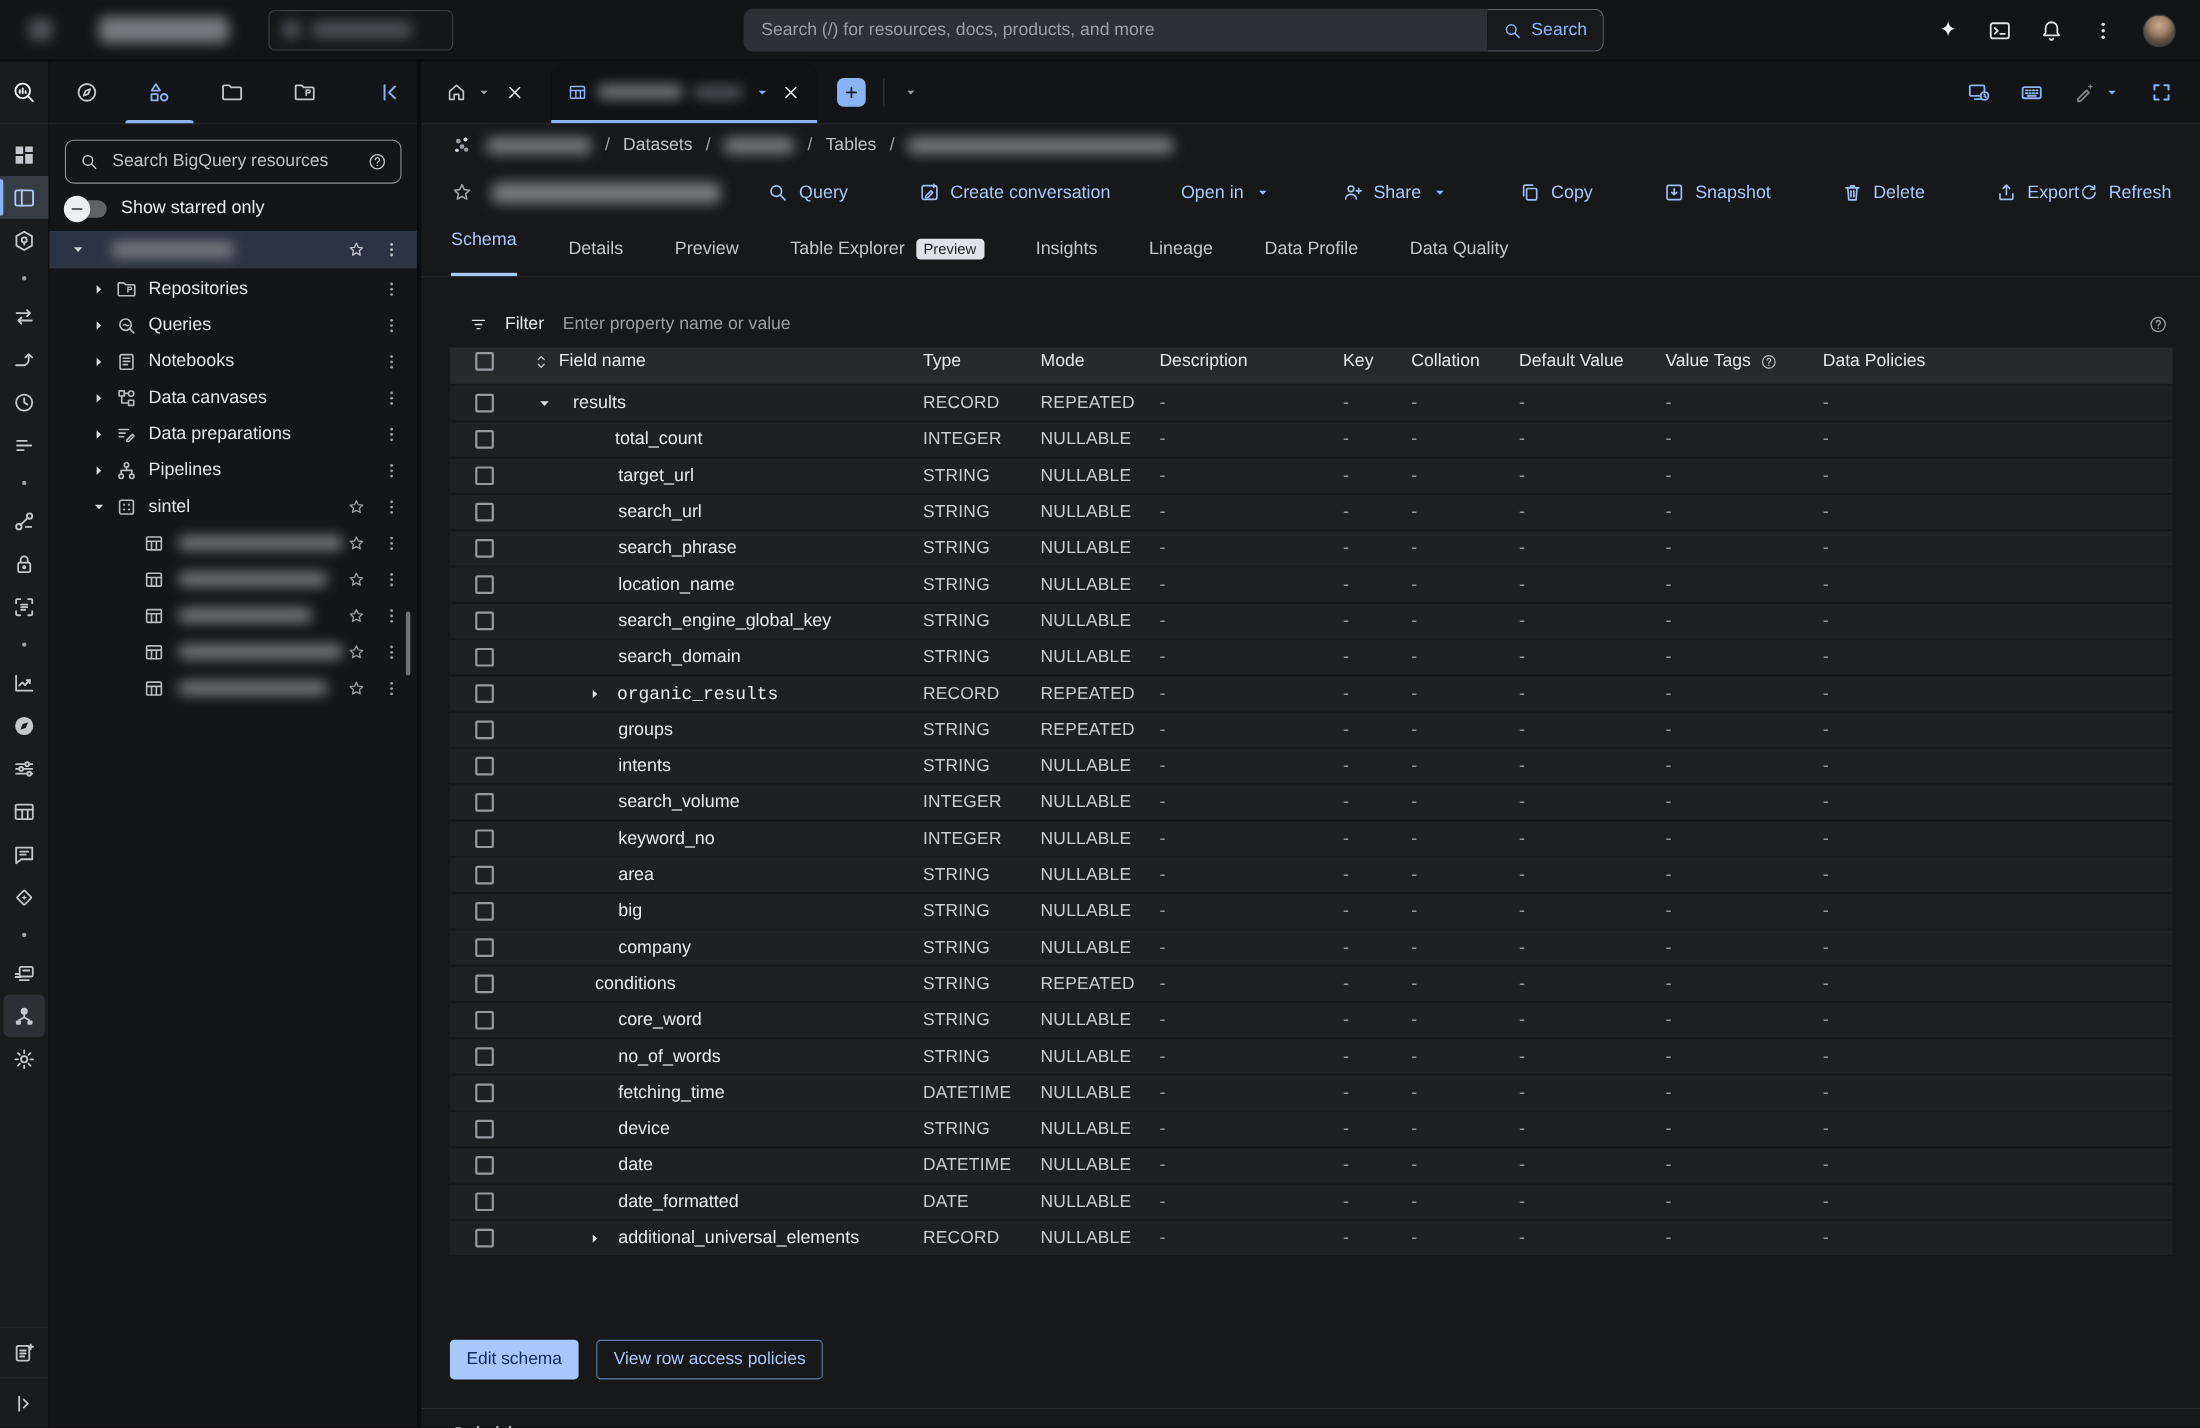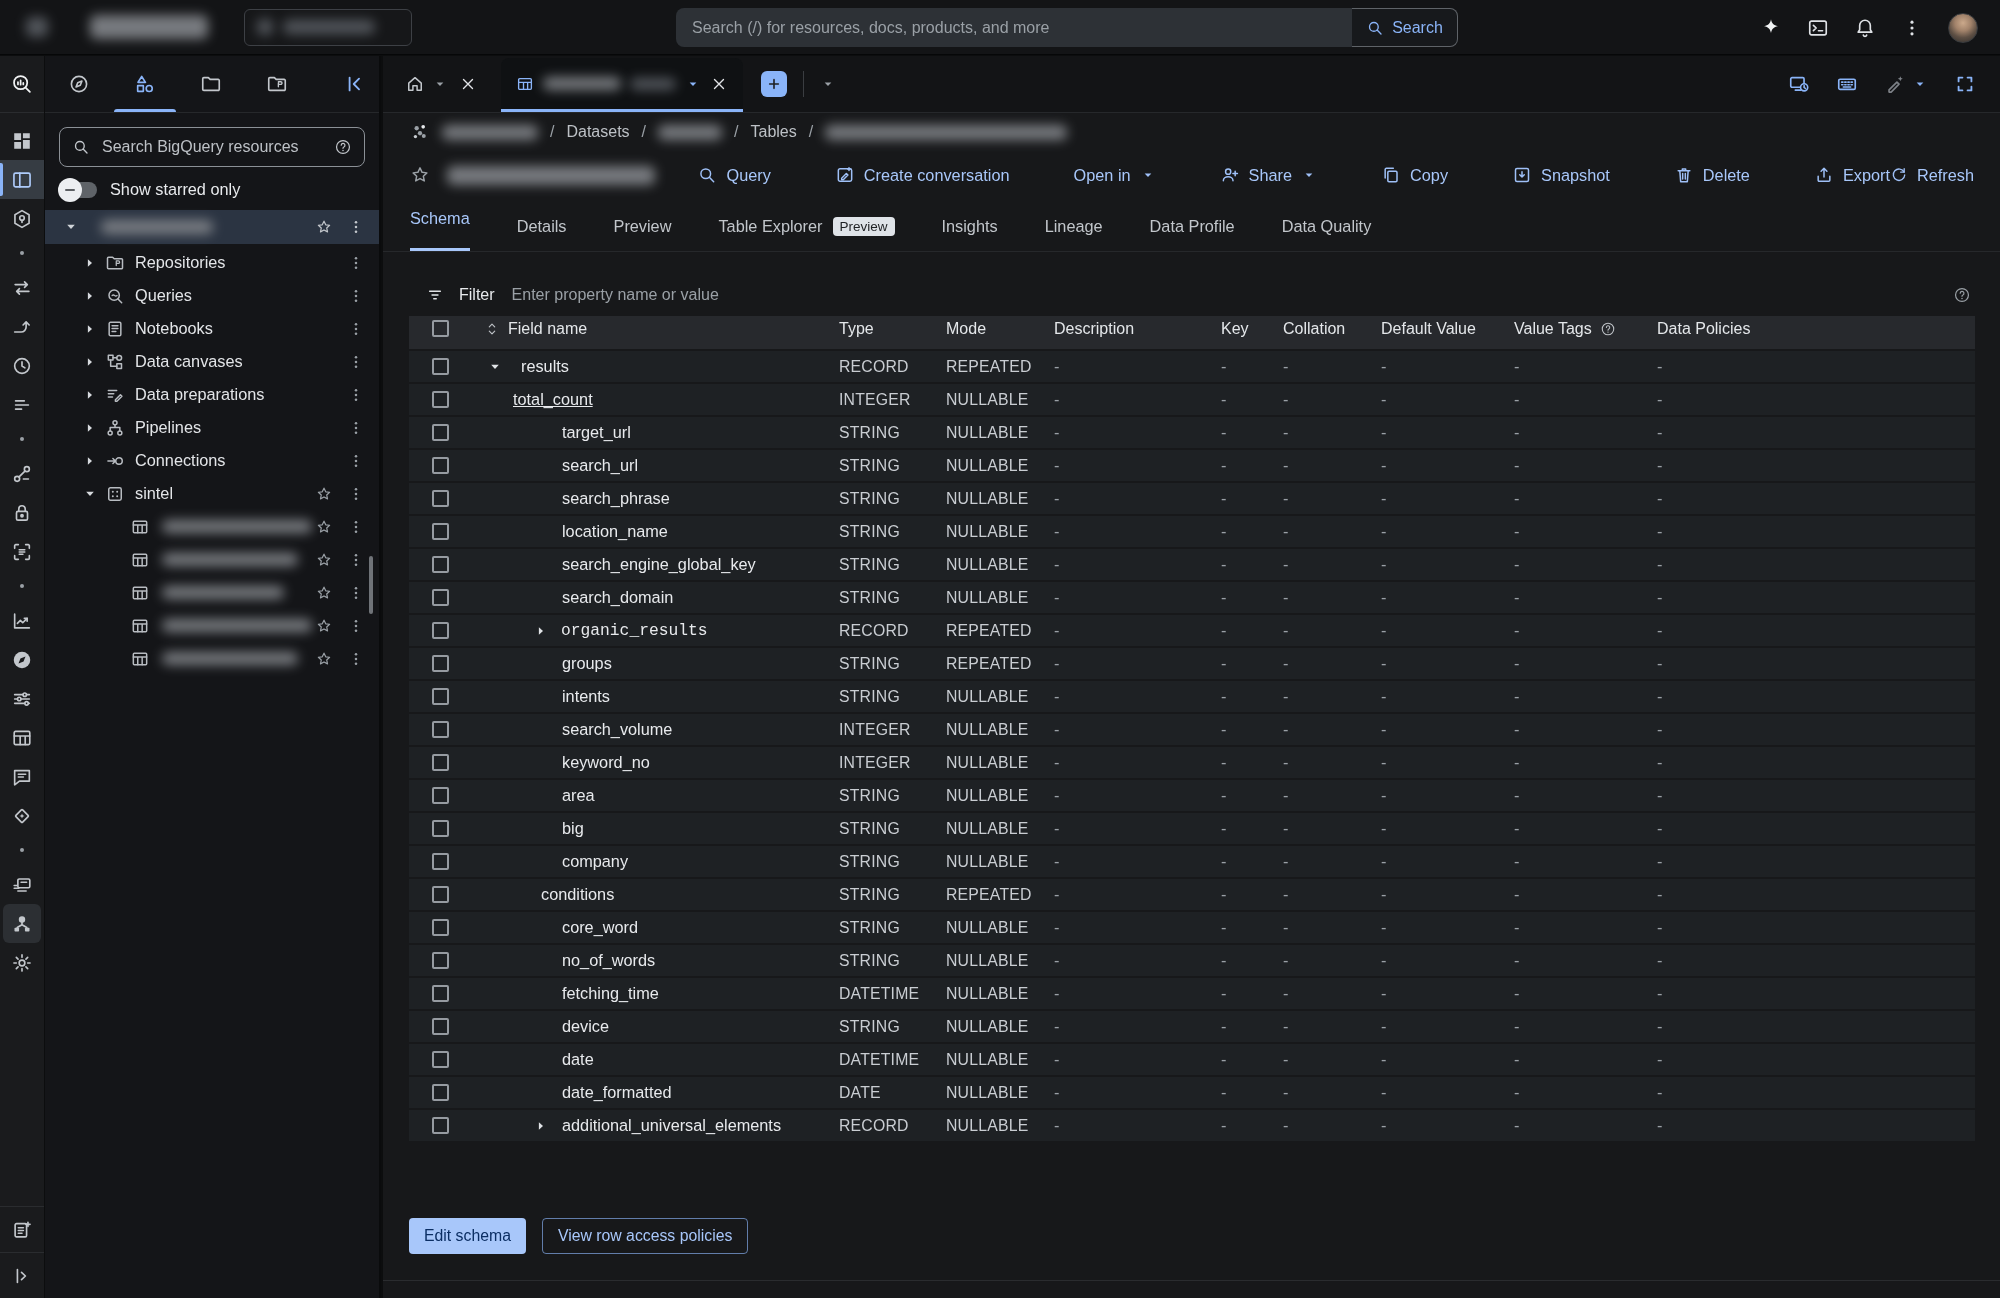--- a/index.html
+++ b/index.html
@@ -602,42 +602,20 @@
           <svg viewBox="0 0 24 24" fill="currentColor">
             <circle cx="12" cy="5.6" r="1.7"></circle>
             <circle cx="12" cy="12" r="1.7"></circle>
             <circle cx="12" cy="18.4" r="1.7"></circle>
           </svg>
         </span>
       </div>
       <div class="trow">
         <span class="caret ico s16">
           <svg viewBox="0 0 24 24" fill="currentColor">
-            <path d="M8.8 6.3l6.2 5.7-6.2 5.7z"></path>
-          </svg>
-        </span>
-        <span class="ico s20 ticon">
-          <svg viewBox="0 0 24 24" fill="none" stroke="currentColor" stroke-width="1.8" stroke-linecap="round" stroke-linejoin="round">
-            <circle cx="16.8" cy="12" r="3.9"></circle>
-            <path d="M3.5 12h9M9.5 9l3 3-3 3"></path>
-          </svg>
-        </span>
-        <span class="tlabel">Connections</span>
-        <span class="sp"></span>
-        <span class="ico s18 kebab">
-          <svg viewBox="0 0 24 24" fill="currentColor">
-            <circle cx="12" cy="5.6" r="1.7"></circle>
-            <circle cx="12" cy="12" r="1.7"></circle>
-            <circle cx="12" cy="18.4" r="1.7"></circle>
-          </svg>
-        </span>
-      </div>
-      <div class="trow">
-        <span class="caret ico s16">
-          <svg viewBox="0 0 24 24" fill="currentColor">
             <path d="M6.3 8.8l5.7 6.2 5.7-6.2z"></path>
           </svg>
         </span>
         <span class="ico s20 ticon">
           <svg viewBox="0 0 24 24" fill="none" stroke="currentColor" stroke-width="1.8" stroke-linecap="round" stroke-linejoin="round">
             <rect x="4.5" y="4.5" width="15" height="15" rx="2"></rect>
             <circle cx="9.4" cy="9.4" r="1.2" fill="currentColor" stroke="none"></circle>
             <circle cx="14.6" cy="9.4" r="1.2" fill="currentColor" stroke="none"></circle>
             <circle cx="9.4" cy="14.6" r="1.2" fill="currentColor" stroke="none"></circle>
             <circle cx="14.6" cy="14.6" r="1.2" fill="currentColor" stroke="none"></circle>
@@ -1106,21 +1084,21 @@
           <div class="c dashc">-</div>
           <div class="c dashc">-</div>
           <div class="c dashc">-</div>
           <div class="c dashc">-</div>
         </div>
         <div class="srow">
           <div class="c">
             <span class="cbx"></span>
           </div>
           <div class="c namec">
-            <span class="fname" style="margin-left: 54px; text-decoration: underline;">total_count</span>
+            <span class="fname" style="margin-left: 100px;">total_count</span>
           </div>
           <div class="c typec">INTEGER</div>
           <div class="c modec">NULLABLE</div>
           <div class="c dashc">-</div>
           <div class="c dashc">-</div>
           <div class="c dashc">-</div>
           <div class="c dashc">-</div>
           <div class="c dashc">-</div>
           <div class="c dashc">-</div>
         </div>

